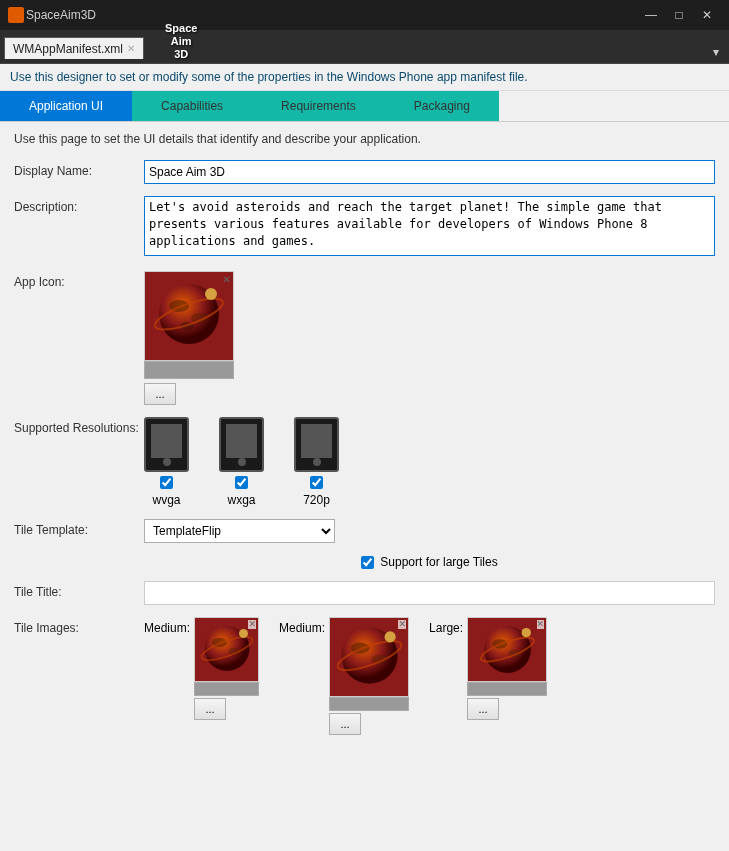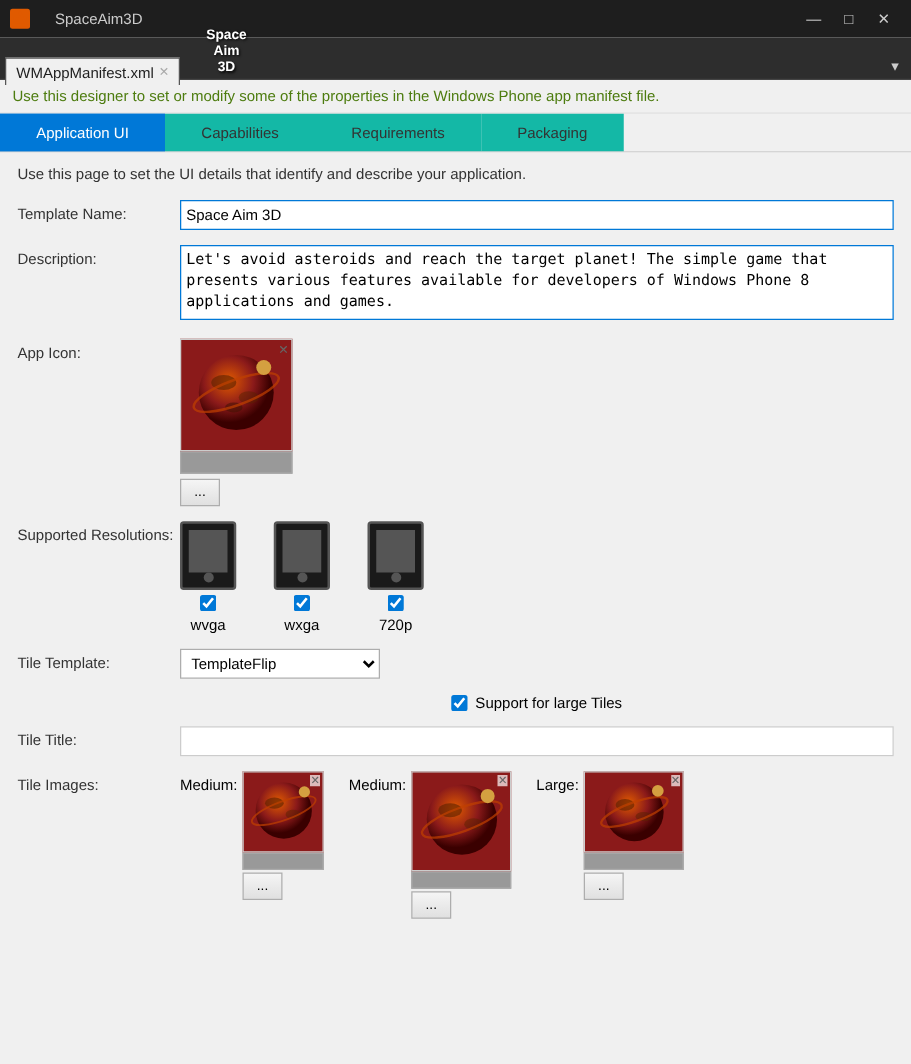--- a/index.html
+++ b/index.html
@@ -19,21 +19,21 @@
       display: flex;
       align-items: center;
       padding: 0 8px;
       color: #ccc;
       font-size: 12px;
       justify-content: space-between;
     }
     .title-bar-left {
       display: flex;
       align-items: center;
-      gap: 20px;
+      gap: 2px;
     }
     .title-bar-icon {
       width: 16px;
       height: 16px;
       background: #e05a00;
       border-radius: 2px;
       display: flex;
       align-items: center;
       justify-content: center;
       font-size: 10px;
@@ -55,22 +55,22 @@
       display: flex;
       align-items: center;
       justify-content: center;
     }
 
     
     .tab-bar {
       background: #2d2d2d;
       height: 34px;
       display: flex;
-      align-items: flex-start;
-      padding: 16px 4px;
+      align-items: flex-end;
+      padding: 4px 4px;
       border-bottom: 1px solid #444;
     }
     .tab-item {
       background: #3f3f3f;
       border: 1px solid #555;
       border-bottom: none;
       height: 22px;
       display: flex;
       align-items: center;
       padding: 0 8px;
@@ -93,21 +93,21 @@
       color: #ccc;
       padding: 0 6px;
       cursor: pointer;
     }
 
     
     .info-bar {
       background: #f0f0f0;
       padding: 6px 10px;
       font-size: 12px;
-      color: #4d7c0f;
+      color: #0c4a6e;
       border-bottom: 1px solid #ddd;
     }
 
     
     .top-tabs {
       display: flex;
       background: #f0f0f0;
       border-bottom: 1px solid #ccc;
       margin: 0;
     }
@@ -263,21 +263,21 @@
       accent-color: #0078d7;
     }
 
     
     select {
       height: 24px;
       border: 1px solid #adadad;
       background: white;
       font-size: 12px;
       padding: 0 4px;
-      width: 160px;
+      width: 191px;
       cursor: pointer;
     }
 
     
     .tile-title-input {
       width: 100%;
       height: 24px;
       border: 1px solid #ccc;
       background: white;
       font-size: 12px;
@@ -360,21 +360,21 @@
   </div>
   <div class="top-tab">
     <span>Packaging</span>
   </div>
 </div>
 
 <div class="form-area">
   <div class="form-desc">Use this page to set the UI details that identify and describe your application.</div>
 
   <div class="form-row">
-    <div class="form-label">Template Name:</div>
+    <div class="form-label">Display Name:</div>
     <div class="form-control">
       <input type="text" class="text-input" value="Space Aim 3D" style="">
     </div>
   </div>
 
   <div class="form-row">
     <div class="form-label">Description:</div>
     <div class="form-control">
       <textarea class="text-input" style="">Let's avoid asteroids and reach the target planet! The simple game that presents various features available for developers of Windows Phone 8 applications and games.</textarea>
     </div>

